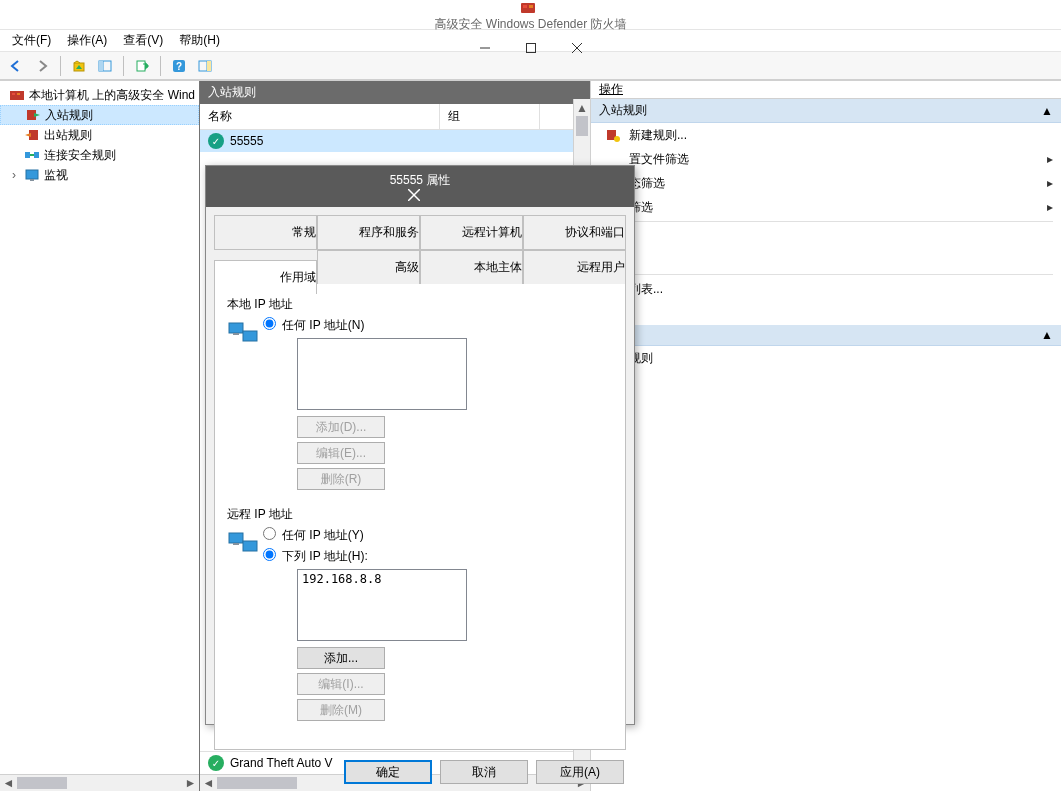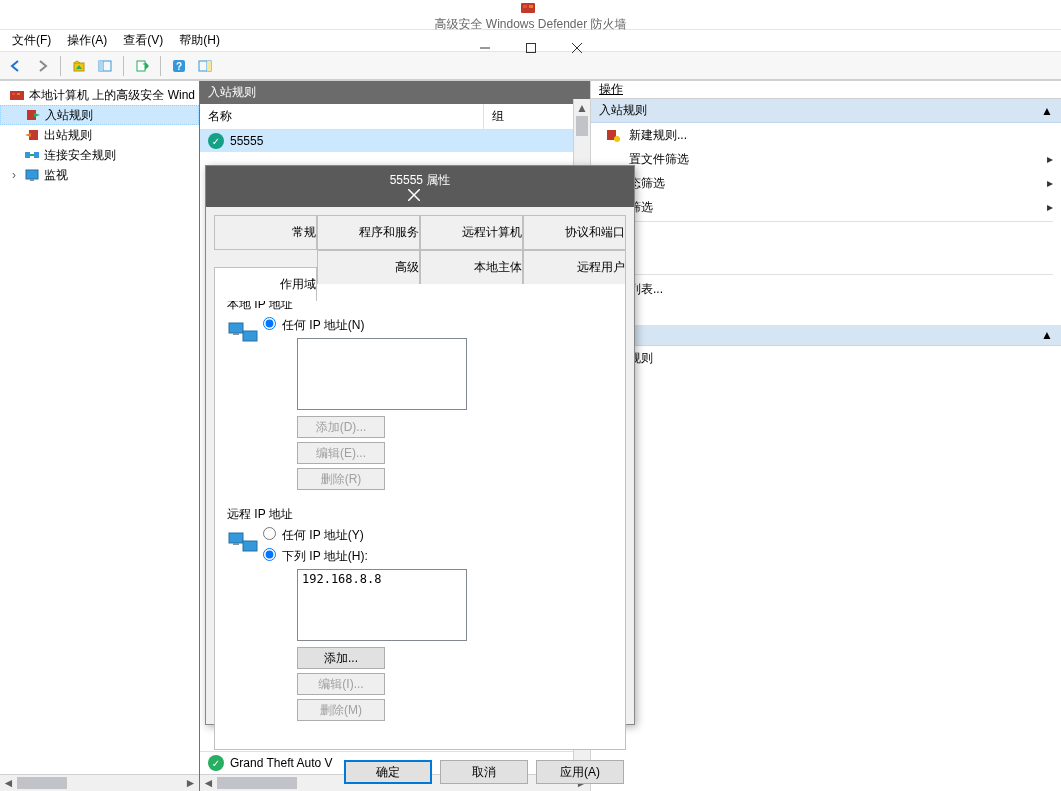--- a/index.html
+++ b/index.html
@@ -31,21 +31,21 @@
 .tree-item .ticon { width: 16px; height: 16px; margin: 0 4px; display: flex; align-items: center; justify-content: center; }
 .scrollbar-h { position: absolute; bottom: 0; left: 0; right: 0; height: 17px; background: #f0f0f0; border-top: 1px solid #d0d0d0; display: flex; }
 .scrollbar-h .arrow { width: 17px; display: flex; align-items: center; justify-content: center; color: #606060; }
 .scrollbar-h .thumb { flex: 0 0 50px; background: #c2c3c9; margin: 2px 0; }
 .scrollbar-h .track { flex: 1; }
 
 .center-panel { flex: 1; position: relative; border-right: 1px solid #d0d0d0; }
 .panel-header { background: #6b6b6b; color: #fff; padding: 3px 8px; font-size: 12px; }
 .list-header { display: flex; border-bottom: 1px solid #e0e0e0; background: #fff; }
 .list-header .col { padding: 4px 8px; border-right: 1px solid #e0e0e0; }
-.list-header .col:first-child { width: 284px; }
+.list-header .col:first-child { width: 240px; }
 .list-header .col:nth-child(2) { width: 100px; }
 .scroll-v { position: absolute; right: 0; top: 18px; bottom: 0; width: 17px; background: #f0f0f0; border-left: 1px solid #d0d0d0; }
 .scroll-v .arrow { height: 17px; display: flex; align-items: center; justify-content: center; color: #606060; }
 .scroll-v .thumb { height: 20px; background: #c2c3c9; margin: 0 2px; }
 .list-row { display: flex; align-items: center; padding: 2px 8px; height: 22px; }
 .list-row.selected { background: #cce8ff; }
 .list-row .ricon { width: 16px; height: 16px; margin-right: 6px; border-radius: 50%; display: flex; align-items: center; justify-content: center; color: #fff; font-size: 10px; }
 .list-bottom { position: absolute; bottom: 17px; left: 0; right: 17px; border-top: 1px solid #e0e0e0; }
 
 .actions-panel { width: 470px; padding: 0; overflow: hidden; }
@@ -55,21 +55,21 @@
 .action-item .aicon { width: 16px; height: 16px; margin-right: 8px; display: flex; align-items: center; justify-content: center; }
 .action-item .chev { margin-left: auto; color: #333; }
 
 
 .dialog { position: absolute; left: 205px; top: 165px; width: 430px; height: 560px; background: #f0f0f0; border: 1px solid #888; box-shadow: 2px 2px 8px rgba(0,0,0,0.3); z-index: 100; display: flex; flex-direction: column; }
 .dialog-title { background: #5a5a5a; color: #fff; padding: 6px 10px; display: flex; justify-content: space-between; align-items: center; flex-direction: column; }
 .dialog-close { width: 24px; text-align: center; cursor: pointer; }
 .tab-container { padding: 8px 8px 0 8px; }
 .tab-row { display: flex; }
 .tab { flex: 1; text-align: right; padding: 8px 0; background: #f0f0f0; border: 1px solid #c0c0c0; border-bottom: none; font-size: 12px; }
-.tab.active { background: #fff; position: relative; top: 17px; }
+.tab.active { background: #fff; position: relative; top: 10px; }
 .tab-row:first-child .tab { border-bottom: 1px solid #c0c0c0; }
 .dialog-body { flex: 1; background: #fff; margin: 0 8px; border: 1px solid #c0c0c0; border-top: none; padding: 12px; }
 .fieldset-label { margin-bottom: 4px; }
 .ip-section { display: flex; margin-bottom: 16px; }
 .ip-icon { width: 36px; padding-top: 2px; }
 .ip-controls { flex: 1; }
 .radio-row { display: flex; align-items: flex-start; margin-bottom: 4px; }
 .radio-row input { margin-right: 6px; }
 .ip-listbox-row { display: flex; gap: 6px; margin-top: 4px; margin-left: 34px; flex-direction: column; }
 .ip-listbox { width: 170px; height: 72px; border: 1px solid #828790; background: #fff; padding: 2px 4px; font-family: "SimSun", monospace; font-size: 12px; }

